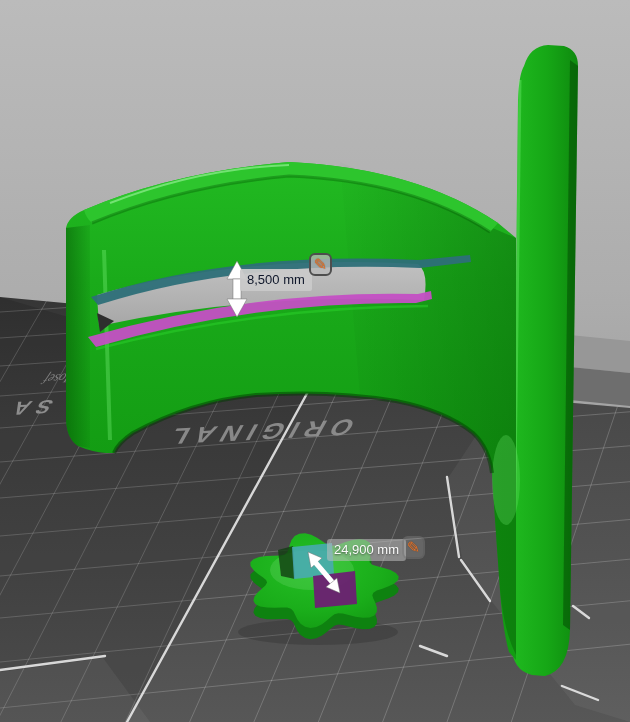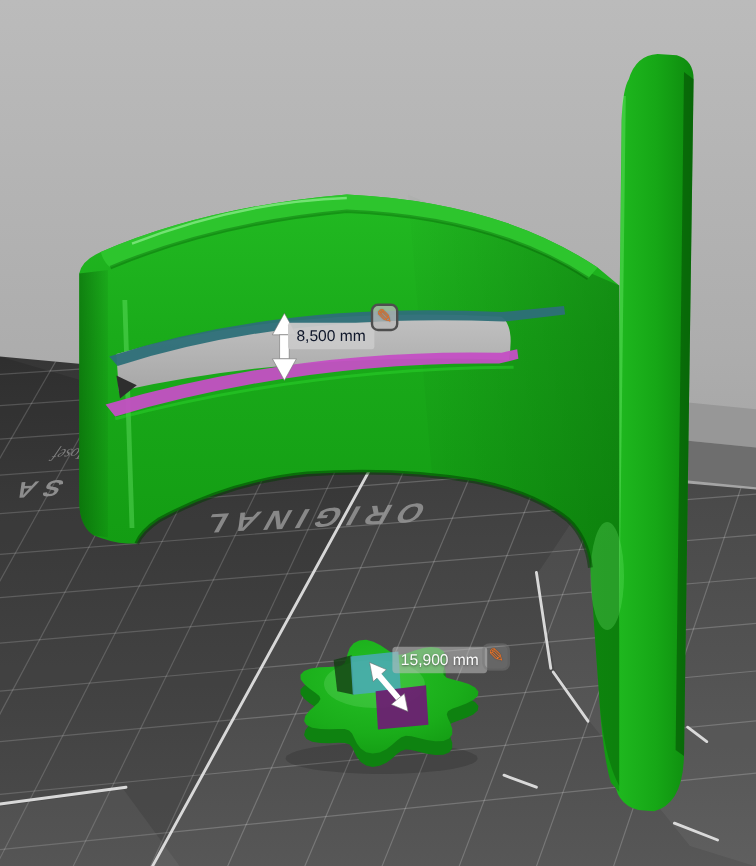--- a/index.html
+++ b/index.html
@@ -185,18 +185,18 @@
   </svg>
 
   <div id="label-slot" class="mlabel">
     <span>8,500 mm</span>
   </div>
   <button id="edit-slot" class="editbtn">
     <span class="pencil">✎</span>
   </button>
 
   <div id="label-knob" class="mlabel">
-    <span>15,900 mm</span>
+    <span>24,900 mm</span>
   </div>
   <button id="edit-knob" class="editbtn">
     <span class="pencil">✎</span>
   </button>
 </div>
 
 </body></html>

